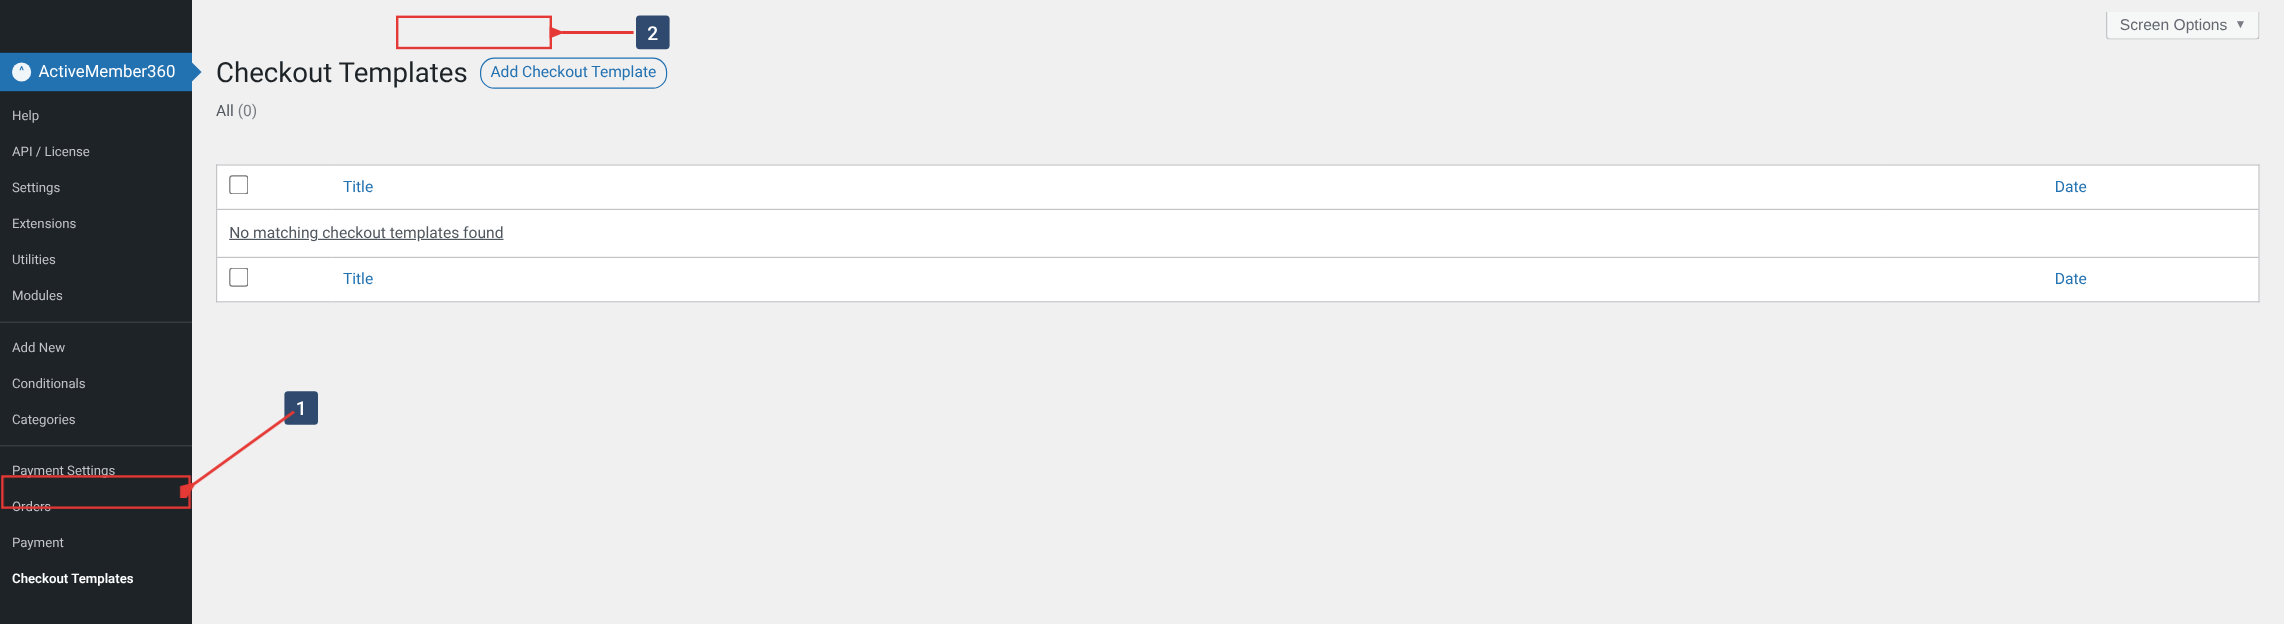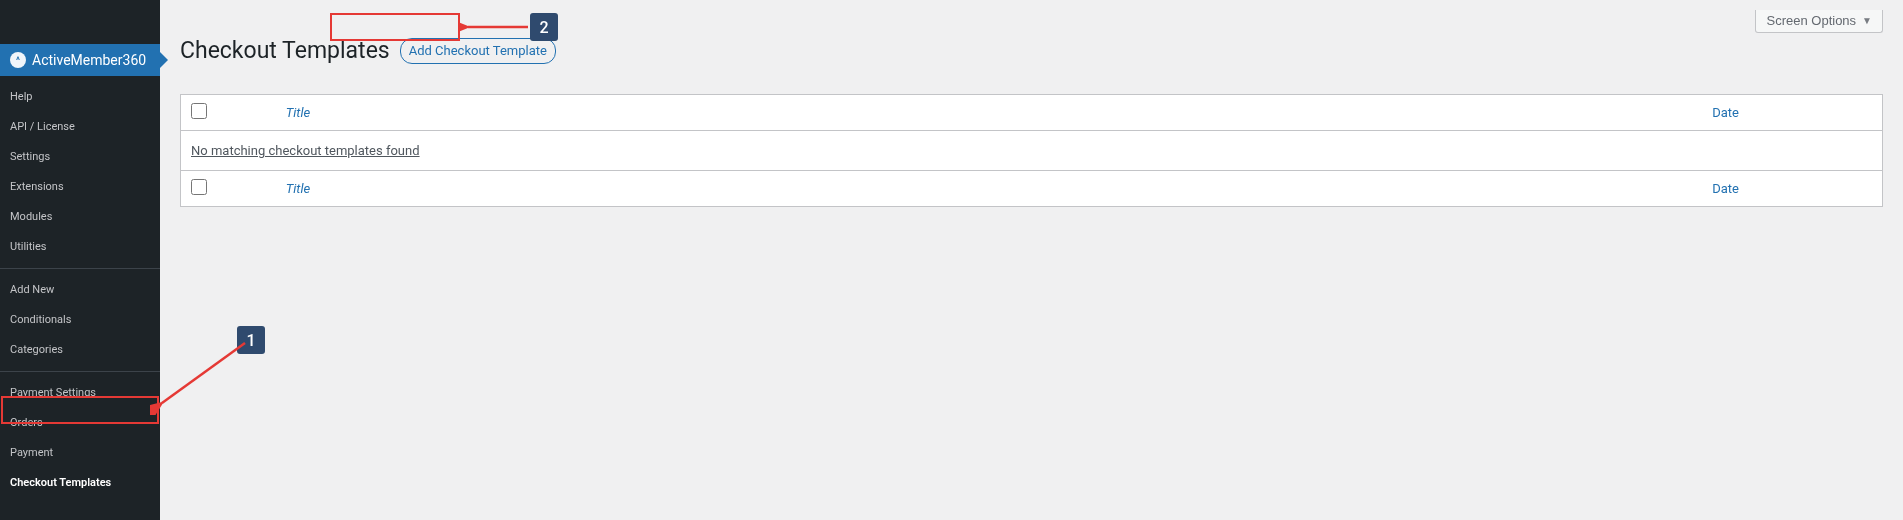--- a/index.html
+++ b/index.html
@@ -84,21 +84,21 @@
     .main-content {
       margin-left: 160px;
       padding: 10px 20px 20px 20px;
       min-height: 100vh;
     }
 
     
     .screen-options-wrap {
       display: flex;
       justify-content: flex-end;
-      margin-bottom: 4px;
+      margin-bottom: 14px;
     }
     .screen-options-btn {
       background: #f6f7f7;
       border: 1px solid #c3c4c7;
       border-top: none;
       padding: 3px 10px 4px 10px;
       font-size: 13px;
       color: #646970;
       cursor: pointer;
       border-bottom-left-radius: 3px;
@@ -163,21 +163,21 @@
       color: #2271b1;
     }
     table.wp-list-table tfoot th {
       border-top: 1px solid #c3c4c7;
       border-bottom: none;
     }
     table.wp-list-table .check-column {
       width: 30px;
       padding-left: 10px;
     }
-    table.wp-list-table .col-title { width: 76%; font-style: italic; }
+    table.wp-list-table .col-title { width: 76%; }
     table.wp-list-table .col-date {
       width: 120px;
       text-align: center;
       margin-top: 32px;
     }
     table.wp-list-table tbody td {
       color: #50575e;
       padding: 12px 10px;
       border-bottom: 1px solid #c3c4c7;
       text-decoration: underline;
@@ -219,22 +219,22 @@
   <div class="admin-sidebar-inner">
     <div class="sidebar-plugin-header">
       <span class="plugin-logo">^</span>
       <span>ActiveMember360</span>
     </div>
     <ul class="sidebar-menu" id="sidebar-menu">
         <li>Help</li>
         <li>API / License</li>
         <li>Settings</li>
         <li>Extensions</li>
+        <li>Utilities</li>
         <li>Modules</li>
-        <li>Utilities</li>
         <div class="sidebar-sep"></div>
         <li>Add New</li>
         <li>Conditionals</li>
         <li>Categories</li>
         <div class="sidebar-sep"></div>
         <li>Payment Settings</li>
         <li>Orders</li>
         <li>Payment</li>
         <li class="current">Checkout Templates</li>
       </ul>
@@ -248,20 +248,24 @@
       <span>Screen Options</span>
       <span class="tri">▼</span>
     </button>
   </div>
 
   <div class="heading-row" style="position:relative;">
     <h1 class="page-title">Checkout Templates</h1>
     <a href="#" id="add-btn" class="page-title-action">Add Checkout Template</a>
   </div>
 
+  <div class="subsubsub">
+    <span>All</span>
+    <span class="count">(0)</span>
+  </div>
 
   <div style="height:18px"></div>
 
   <table class="wp-list-table">
     <thead>
       <tr>
         <th class="check-column"><input type="checkbox" style=""></th>
         <th class="col-title"><span>Title</span></th>
         <th class="col-date"><span>Date</span></th>
       </tr>

